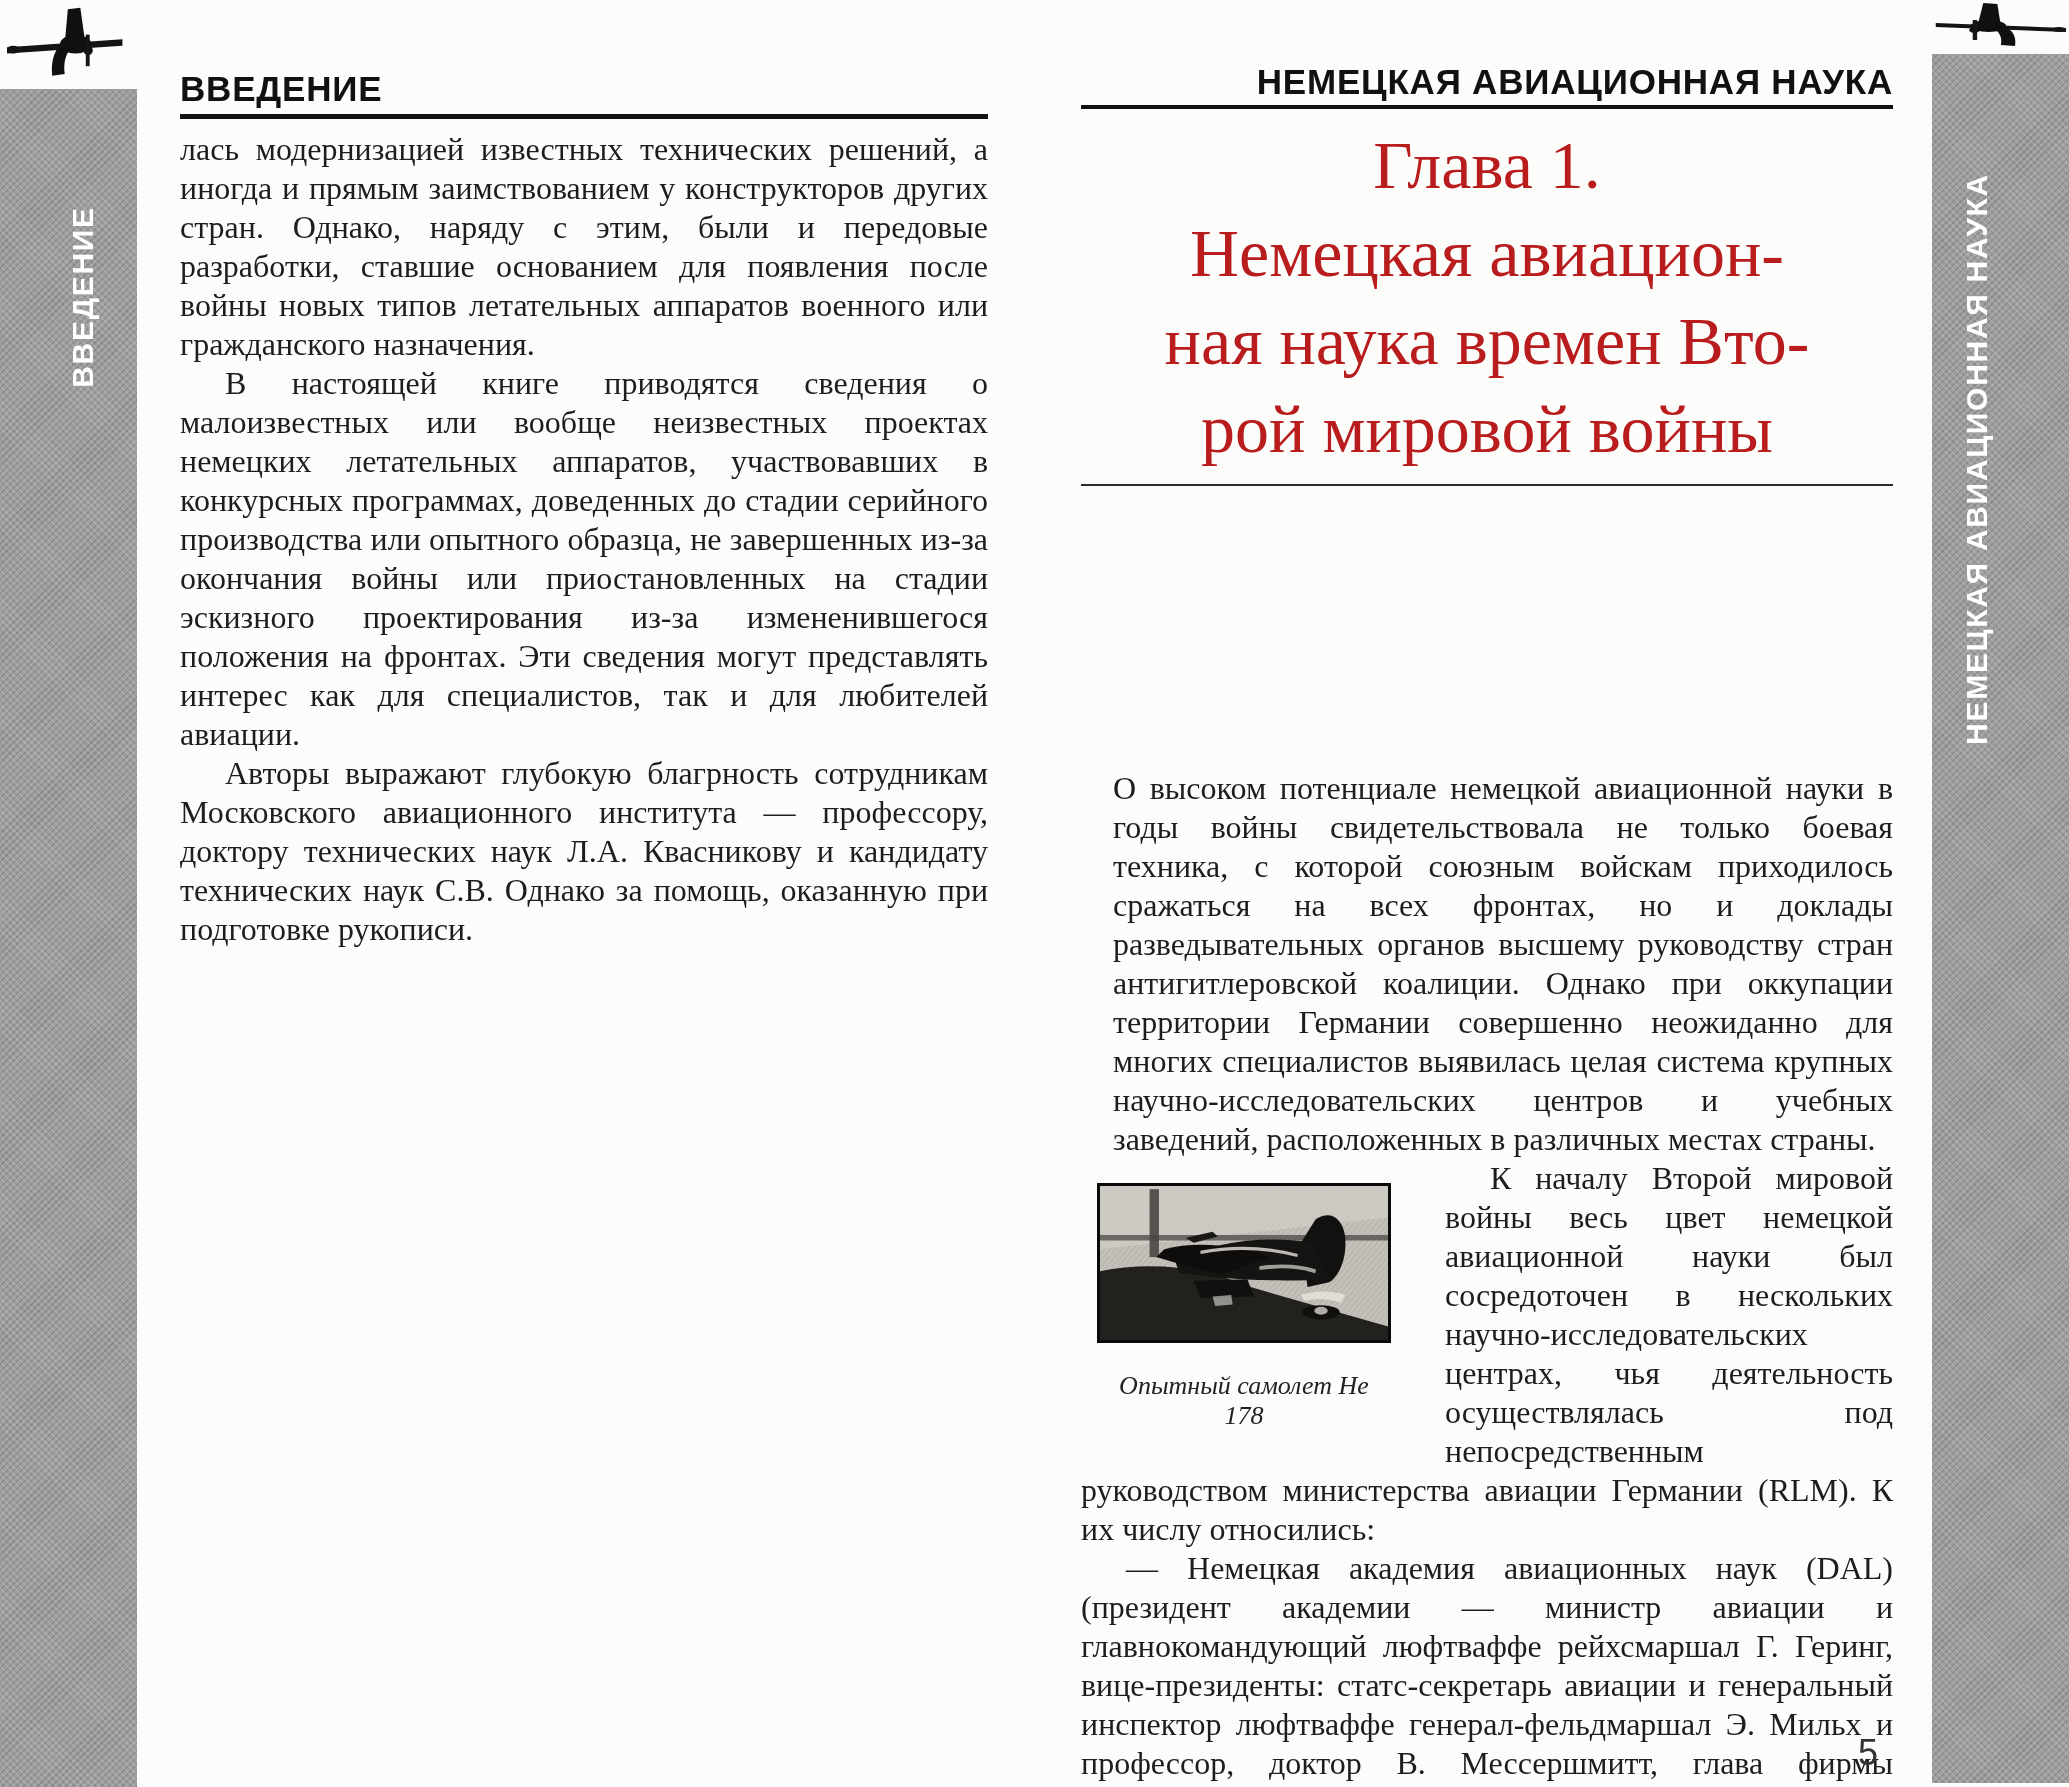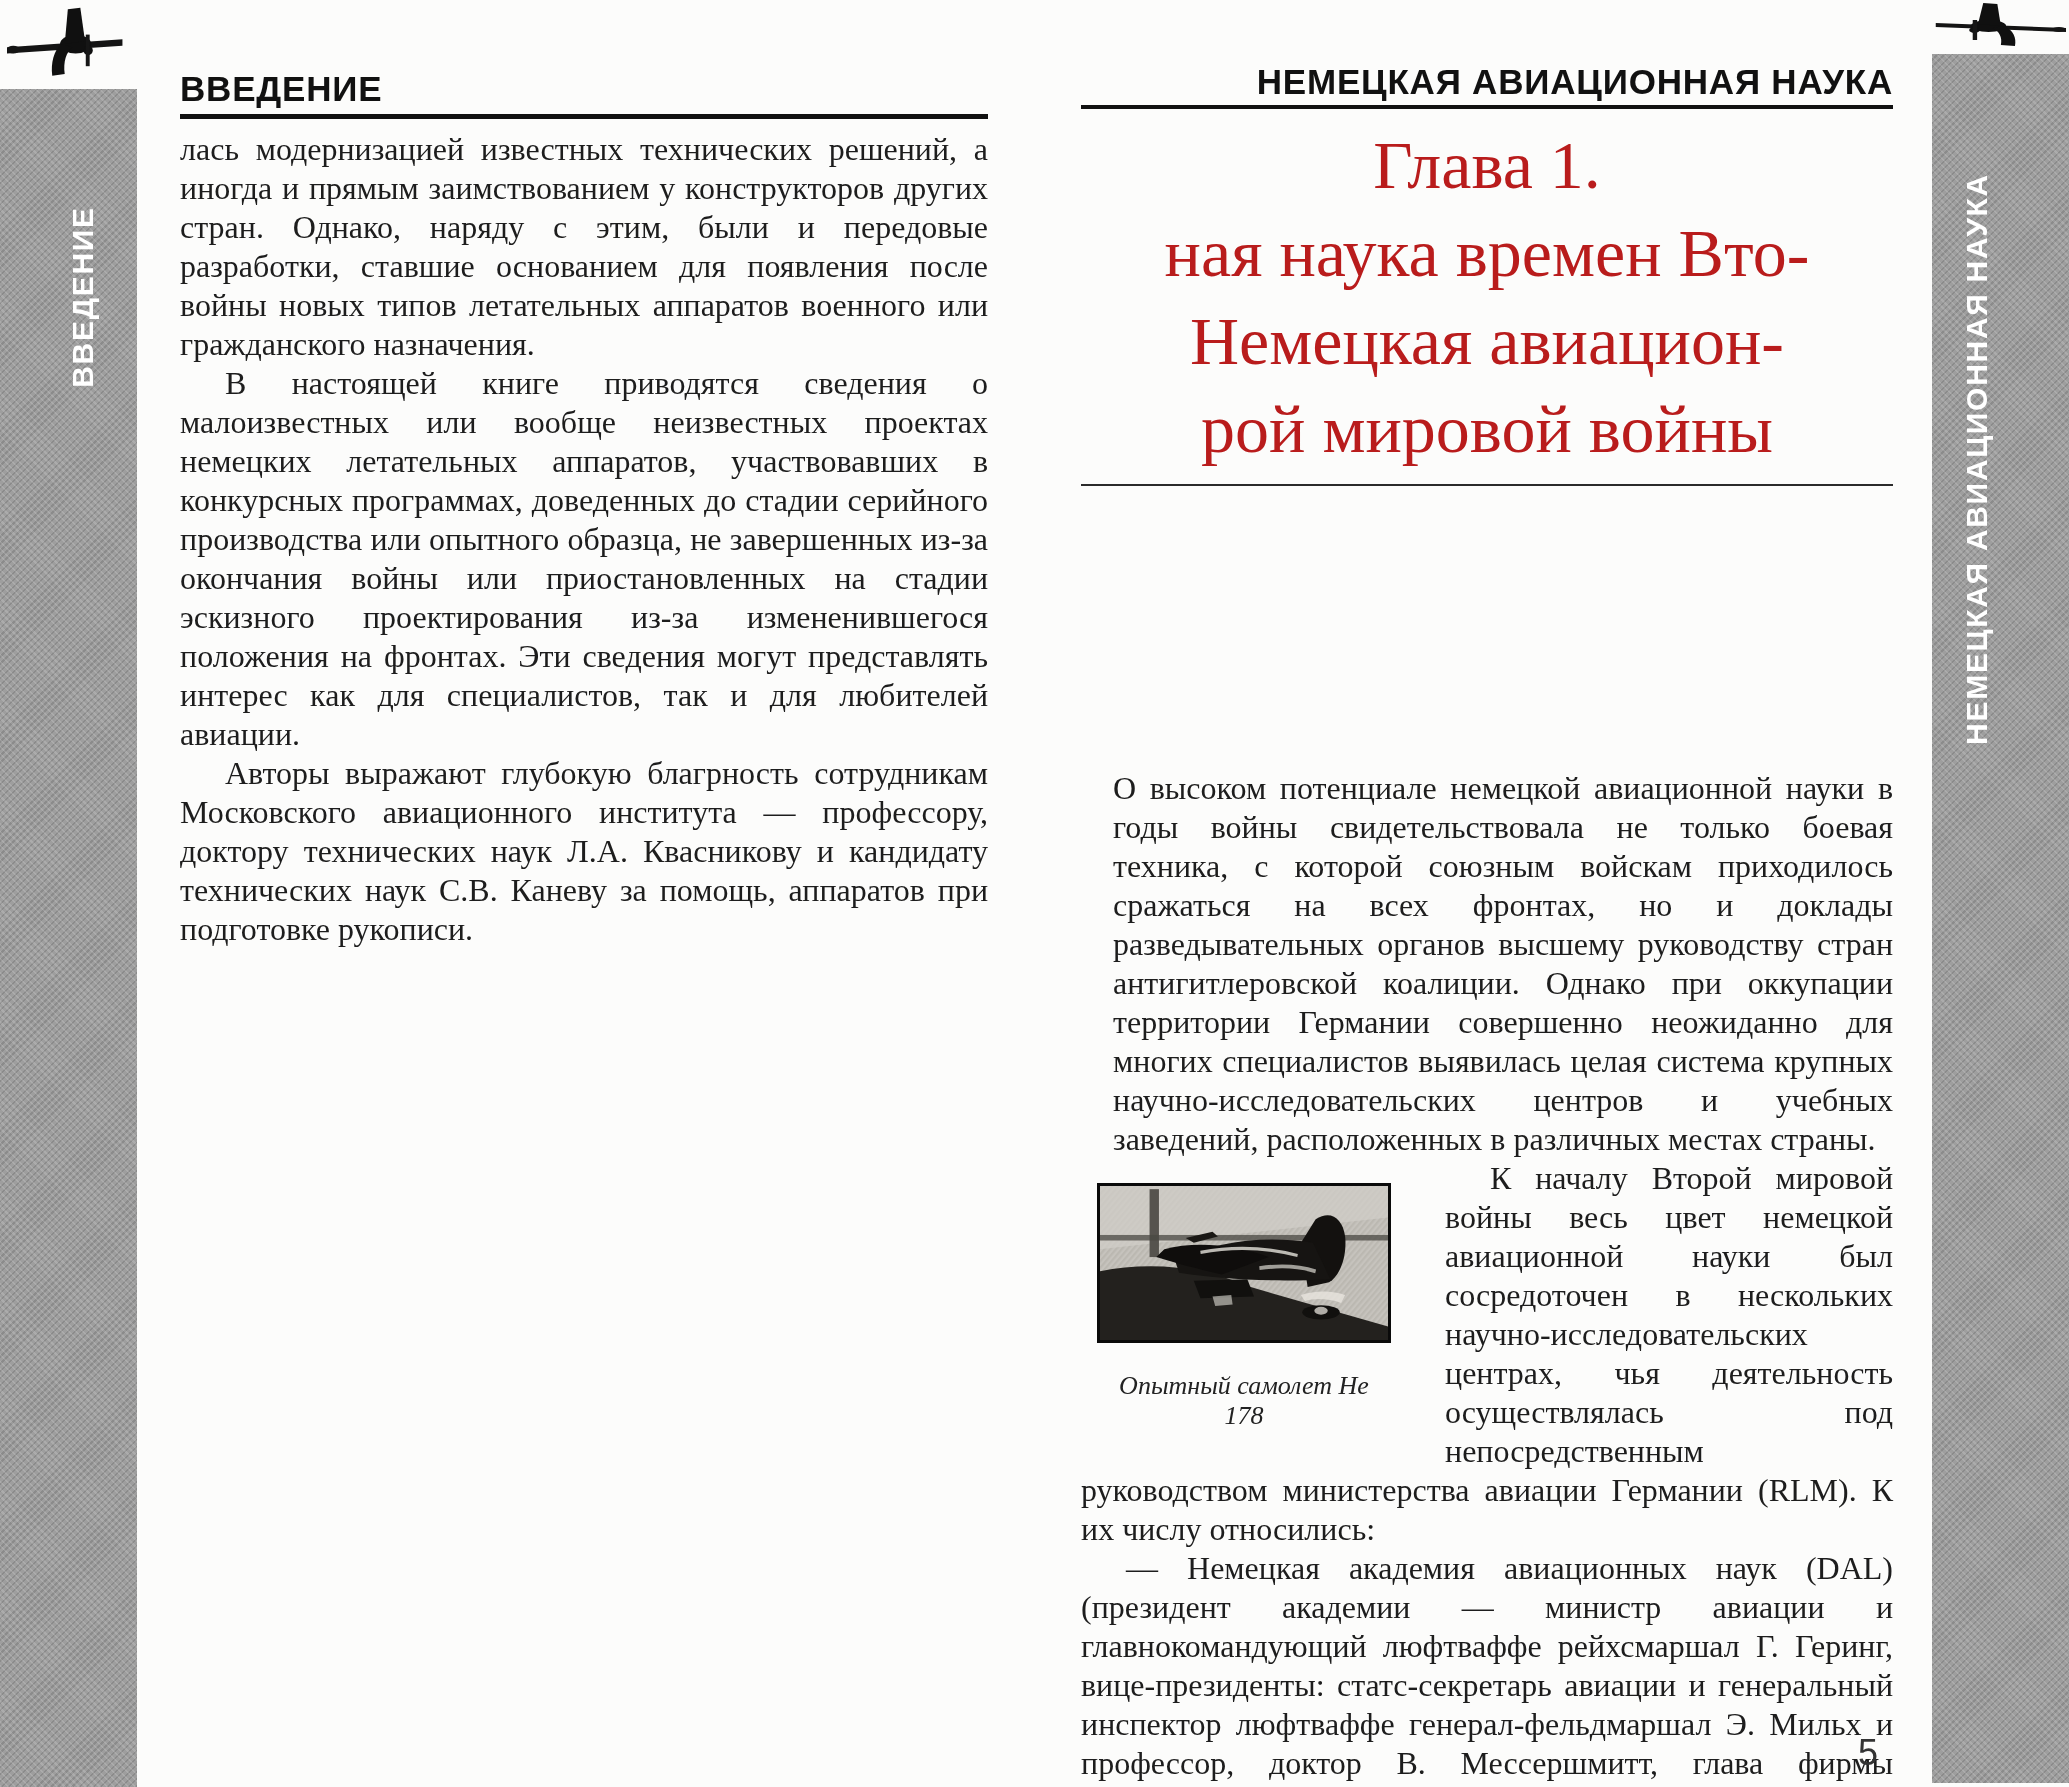--- a/index.html
+++ b/index.html
@@ -115,31 +115,31 @@
   <div class="band band-right">
     <span class="band-label">НЕМЕЦКАЯ АВИАЦИОННАЯ НАУКА</span>
   </div>
 
   <div class="col col-left">
     <div class="pg-header">ВВЕДЕНИЕ</div>
     <div class="rule-thick"></div>
 
     <p class="body-p mt14">лась модернизацией известных технических решений, а иногда и прямым заимствованием у конструкторов других стран. Однако, наряду с этим, были и передовые разработки, ставшие основанием для появления после войны новых типов летательных аппаратов военного или гражданского назначения.</p>
     <p class="body-p ind">В настоящей книге приводятся сведения о малоизвестных или вообще неизвестных проектах немецких летательных аппаратов, участвовавших в конкурсных программах, доведенных до стадии серийного производства или опытного образца, не завершенных из-за окончания войны или приостановленных на стадии эскизного проектирования из-за измененившегося положения на фронтах. Эти сведения могут представлять интерес как для специалистов, так и для любителей авиации.</p>
-    <p class="body-p ind">Авторы выражают глубокую благрность сотрудникам Московского авиационного института — профессору, доктору технических наук Л.А. Квасникову и кандидату технических наук С.В. Каневу за помощь, аппаратов при подготовке рукописи.</p>
+    <p class="body-p ind">Авторы выражают глубокую благрность сотрудникам Московского авиационного института — профессору, доктору технических наук Л.А. Квасникову и кандидату технических наук С.В. Однако за помощь, оказанную при подготовке рукописи.</p>
   </div>
 
   <div class="col col-right">
     <div class="pg-header right">НЕМЕЦКАЯ АВИАЦИОННАЯ НАУКА</div>
     <div class="rule-thick-r"></div>
 
     <div class="chapter">
       <div>Глава 1.</div>
+      <div>Немецкая авиацион-</div>
       <div>ная наука времен Вто-</div>
-      <div>Немецкая авиацион-</div>
       <div>рой мировой войны</div>
     </div>
     <div class="rule-thin"></div>
 
     <p class="body-p mt342">О высоком потенциале немецкой авиационной науки в годы войны свидетельствовала не только боевая техника, с которой союзным войскам приходилось сражаться на всех фронтах, но и доклады разведывательных органов высшему руководству стран антигитлеровской коалиции. Однако при оккупации территории Германии совершенно неожиданно для многих специалистов выявилась целая система крупных научно-исследовательских центров и учебных заведений, расположенных в различных местах страны.</p>
 
     <figure class="photo-fig">
       <div class="photo-frame">
 
         <svg viewBox="0 0 430 195" preserveAspectRatio="none" aria-hidden="true">

